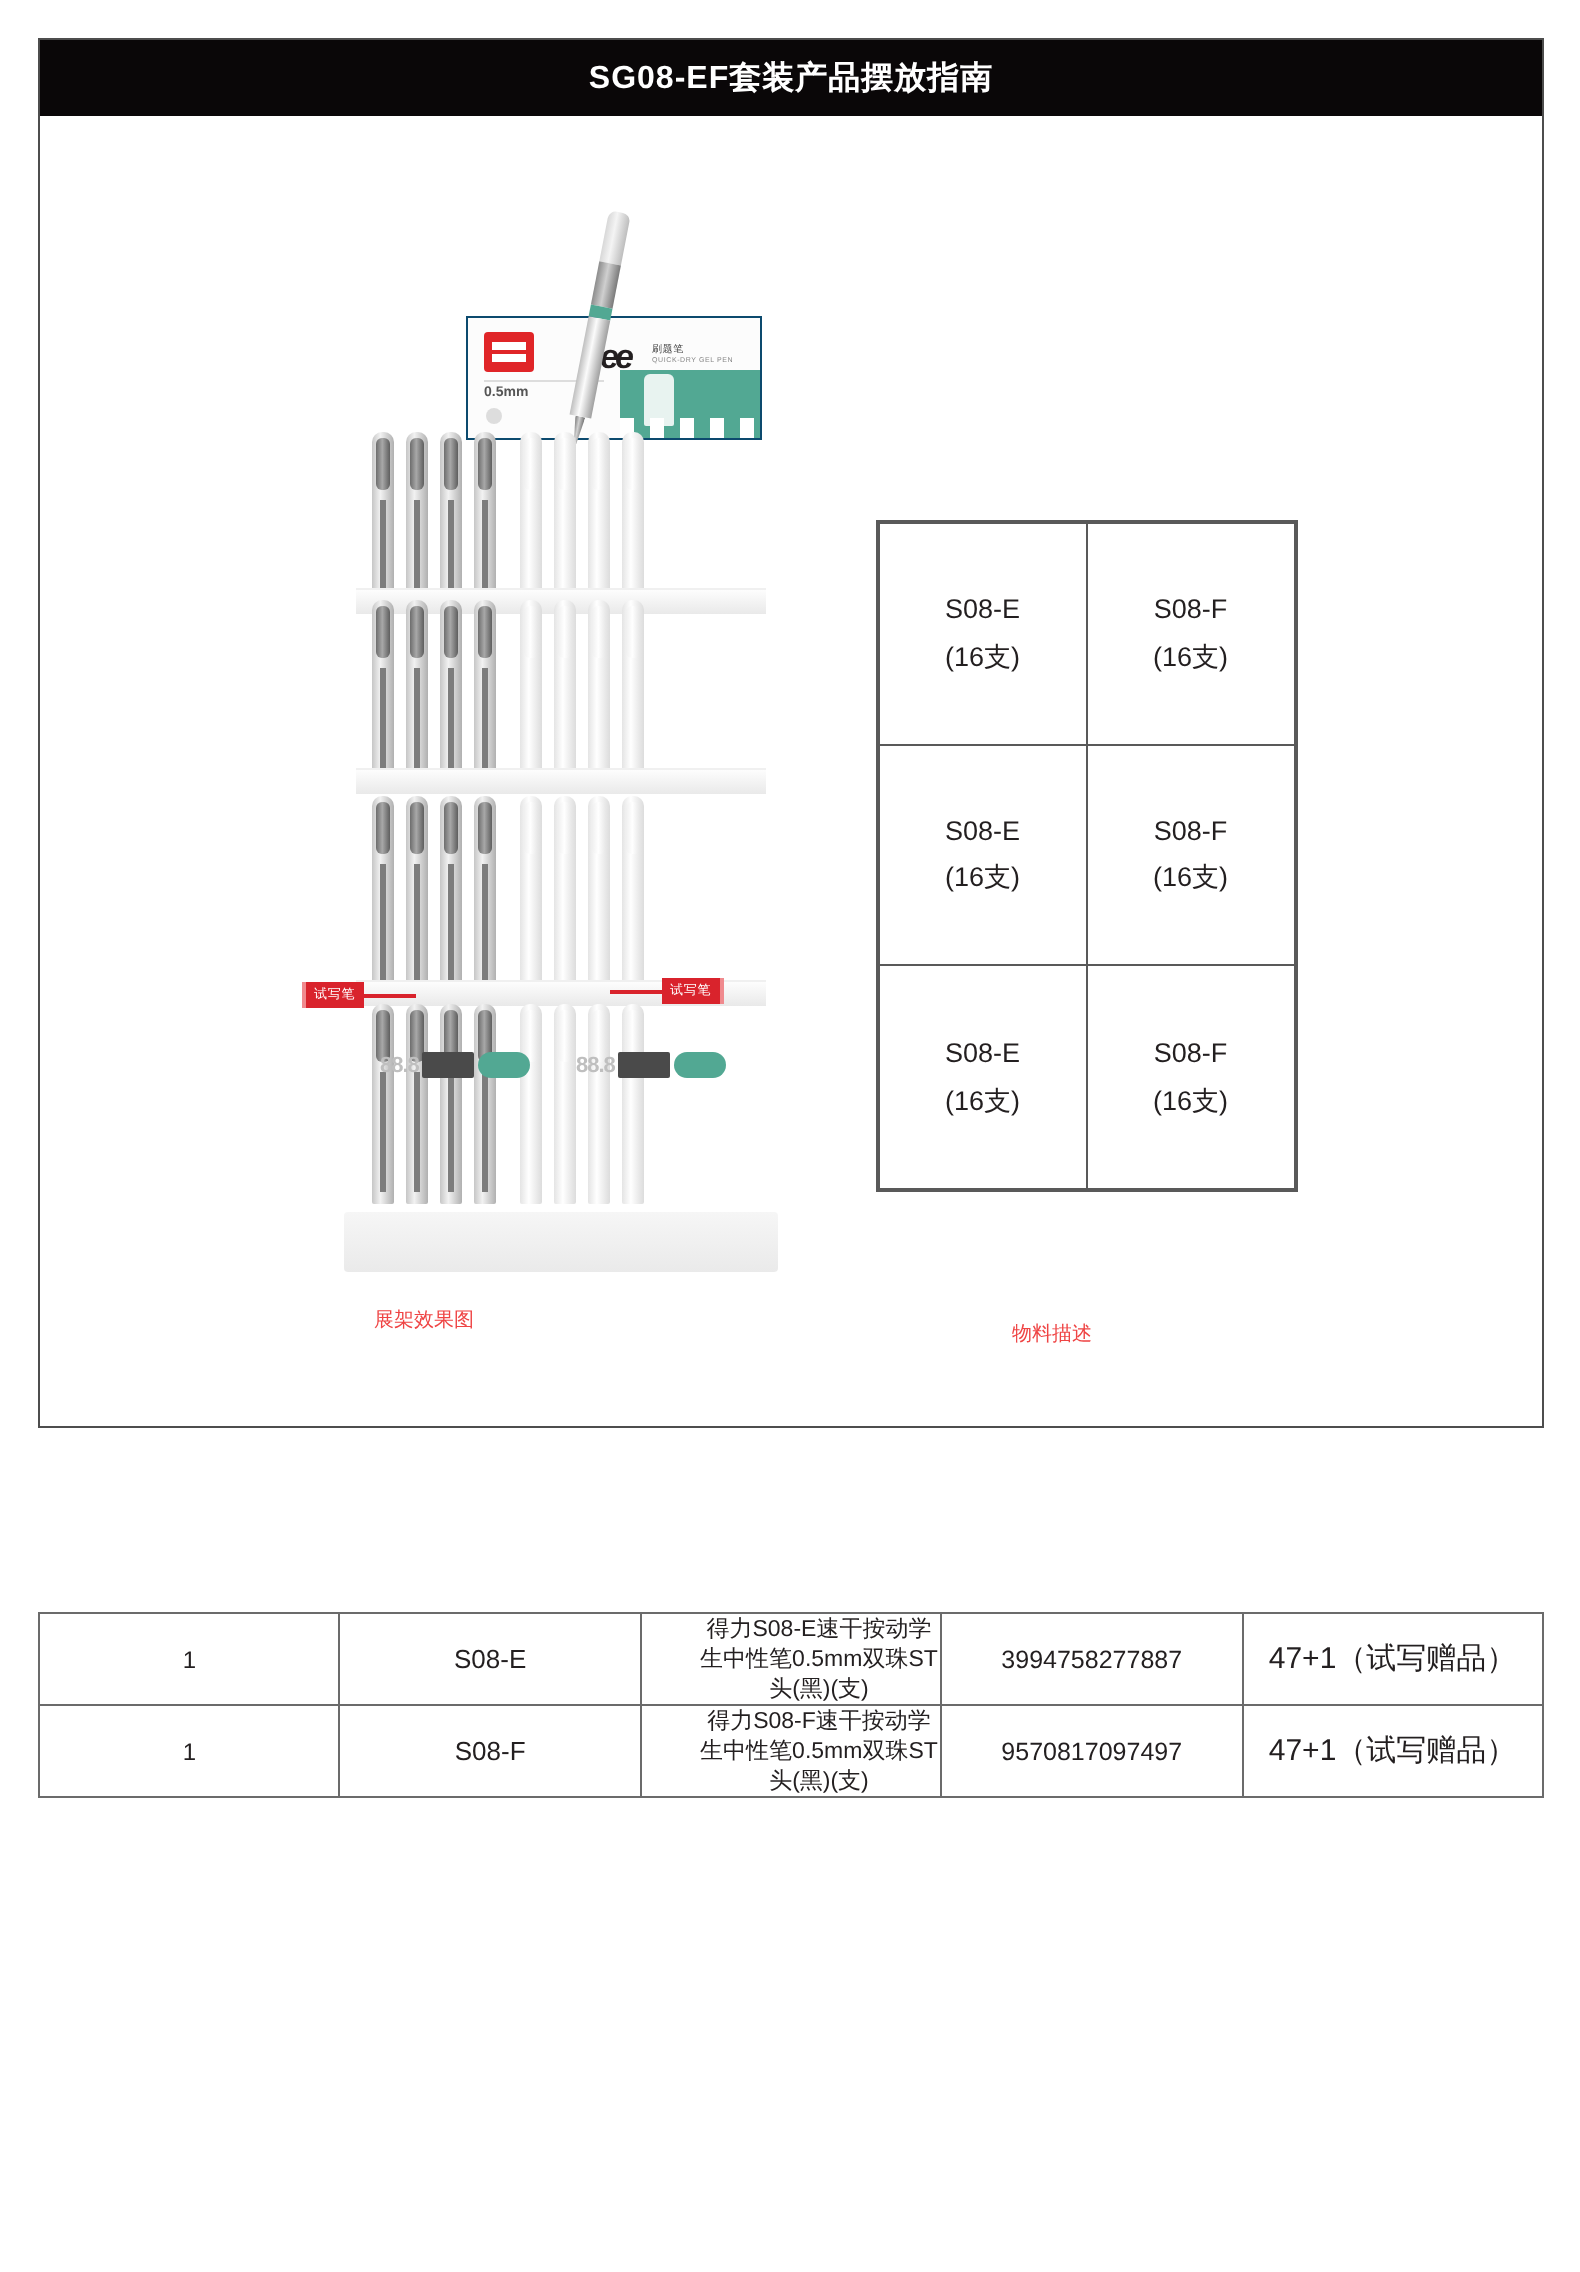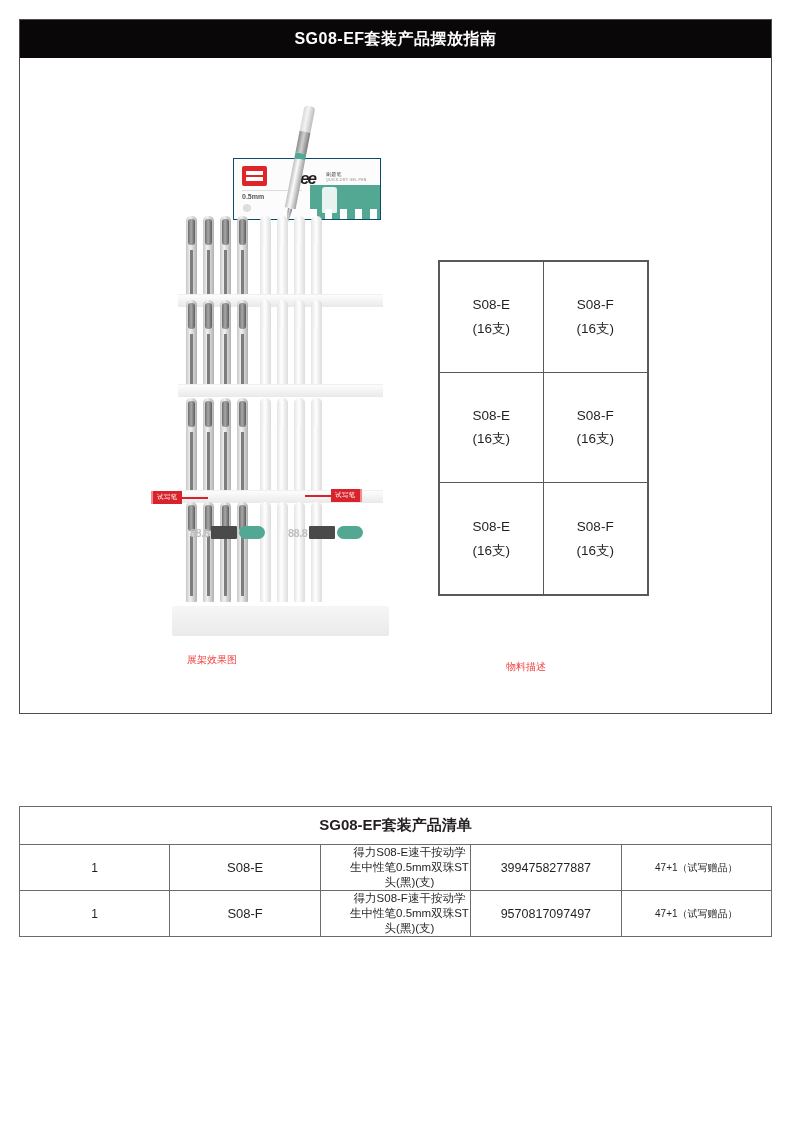--- a/index.html
+++ b/index.html
@@ -289,21 +289,21 @@
     height: 35px;
     font-size: 13px;
   }
   .list-table .row td {
     height: 39px;
     font-size: 12px;
   }
   .list-table .row td.code { font-size: 13px; }
   .list-table .row td.desc { font-size: 11.5px; padding-left: 28px; }
   .list-table .row td.barcode { font-size: 12.5px; }
-  .list-table .row td.total { font-size: 10px; }
+  .list-table .row td.total { font-size: 15px; }
 </style>
 </head>
 <body>
 
 <div class="page">
 
   <section class="guide-panel">
 
     <div class="guide-title-bar">
       <span>SG08-EF套装产品摆放指南</span>
@@ -434,23 +434,20 @@
       </div>
 
       <div class="caption rack">展架效果图</div>
       <div class="caption grid">物料描述</div>
 
     </div>
   </section>
 
   <table class="list-table">
     <tbody>
-      <tr>
-        <td class="tbl-title" colspan="5">SG08-EF套装产品清单</td>
-      </tr>
       <tr class="row">
         <td>1</td>
         <td class="code">S08-E</td>
         <td class="desc">得力S08-E速干按动学生中性笔0.5mm双珠ST头(黑)(支)</td>
         <td class="barcode">3994758277887</td>
         <td class="total">47+1（试写赠品）</td>
       </tr>
       <tr class="row">
         <td>1</td>
         <td class="code">S08-F</td>

